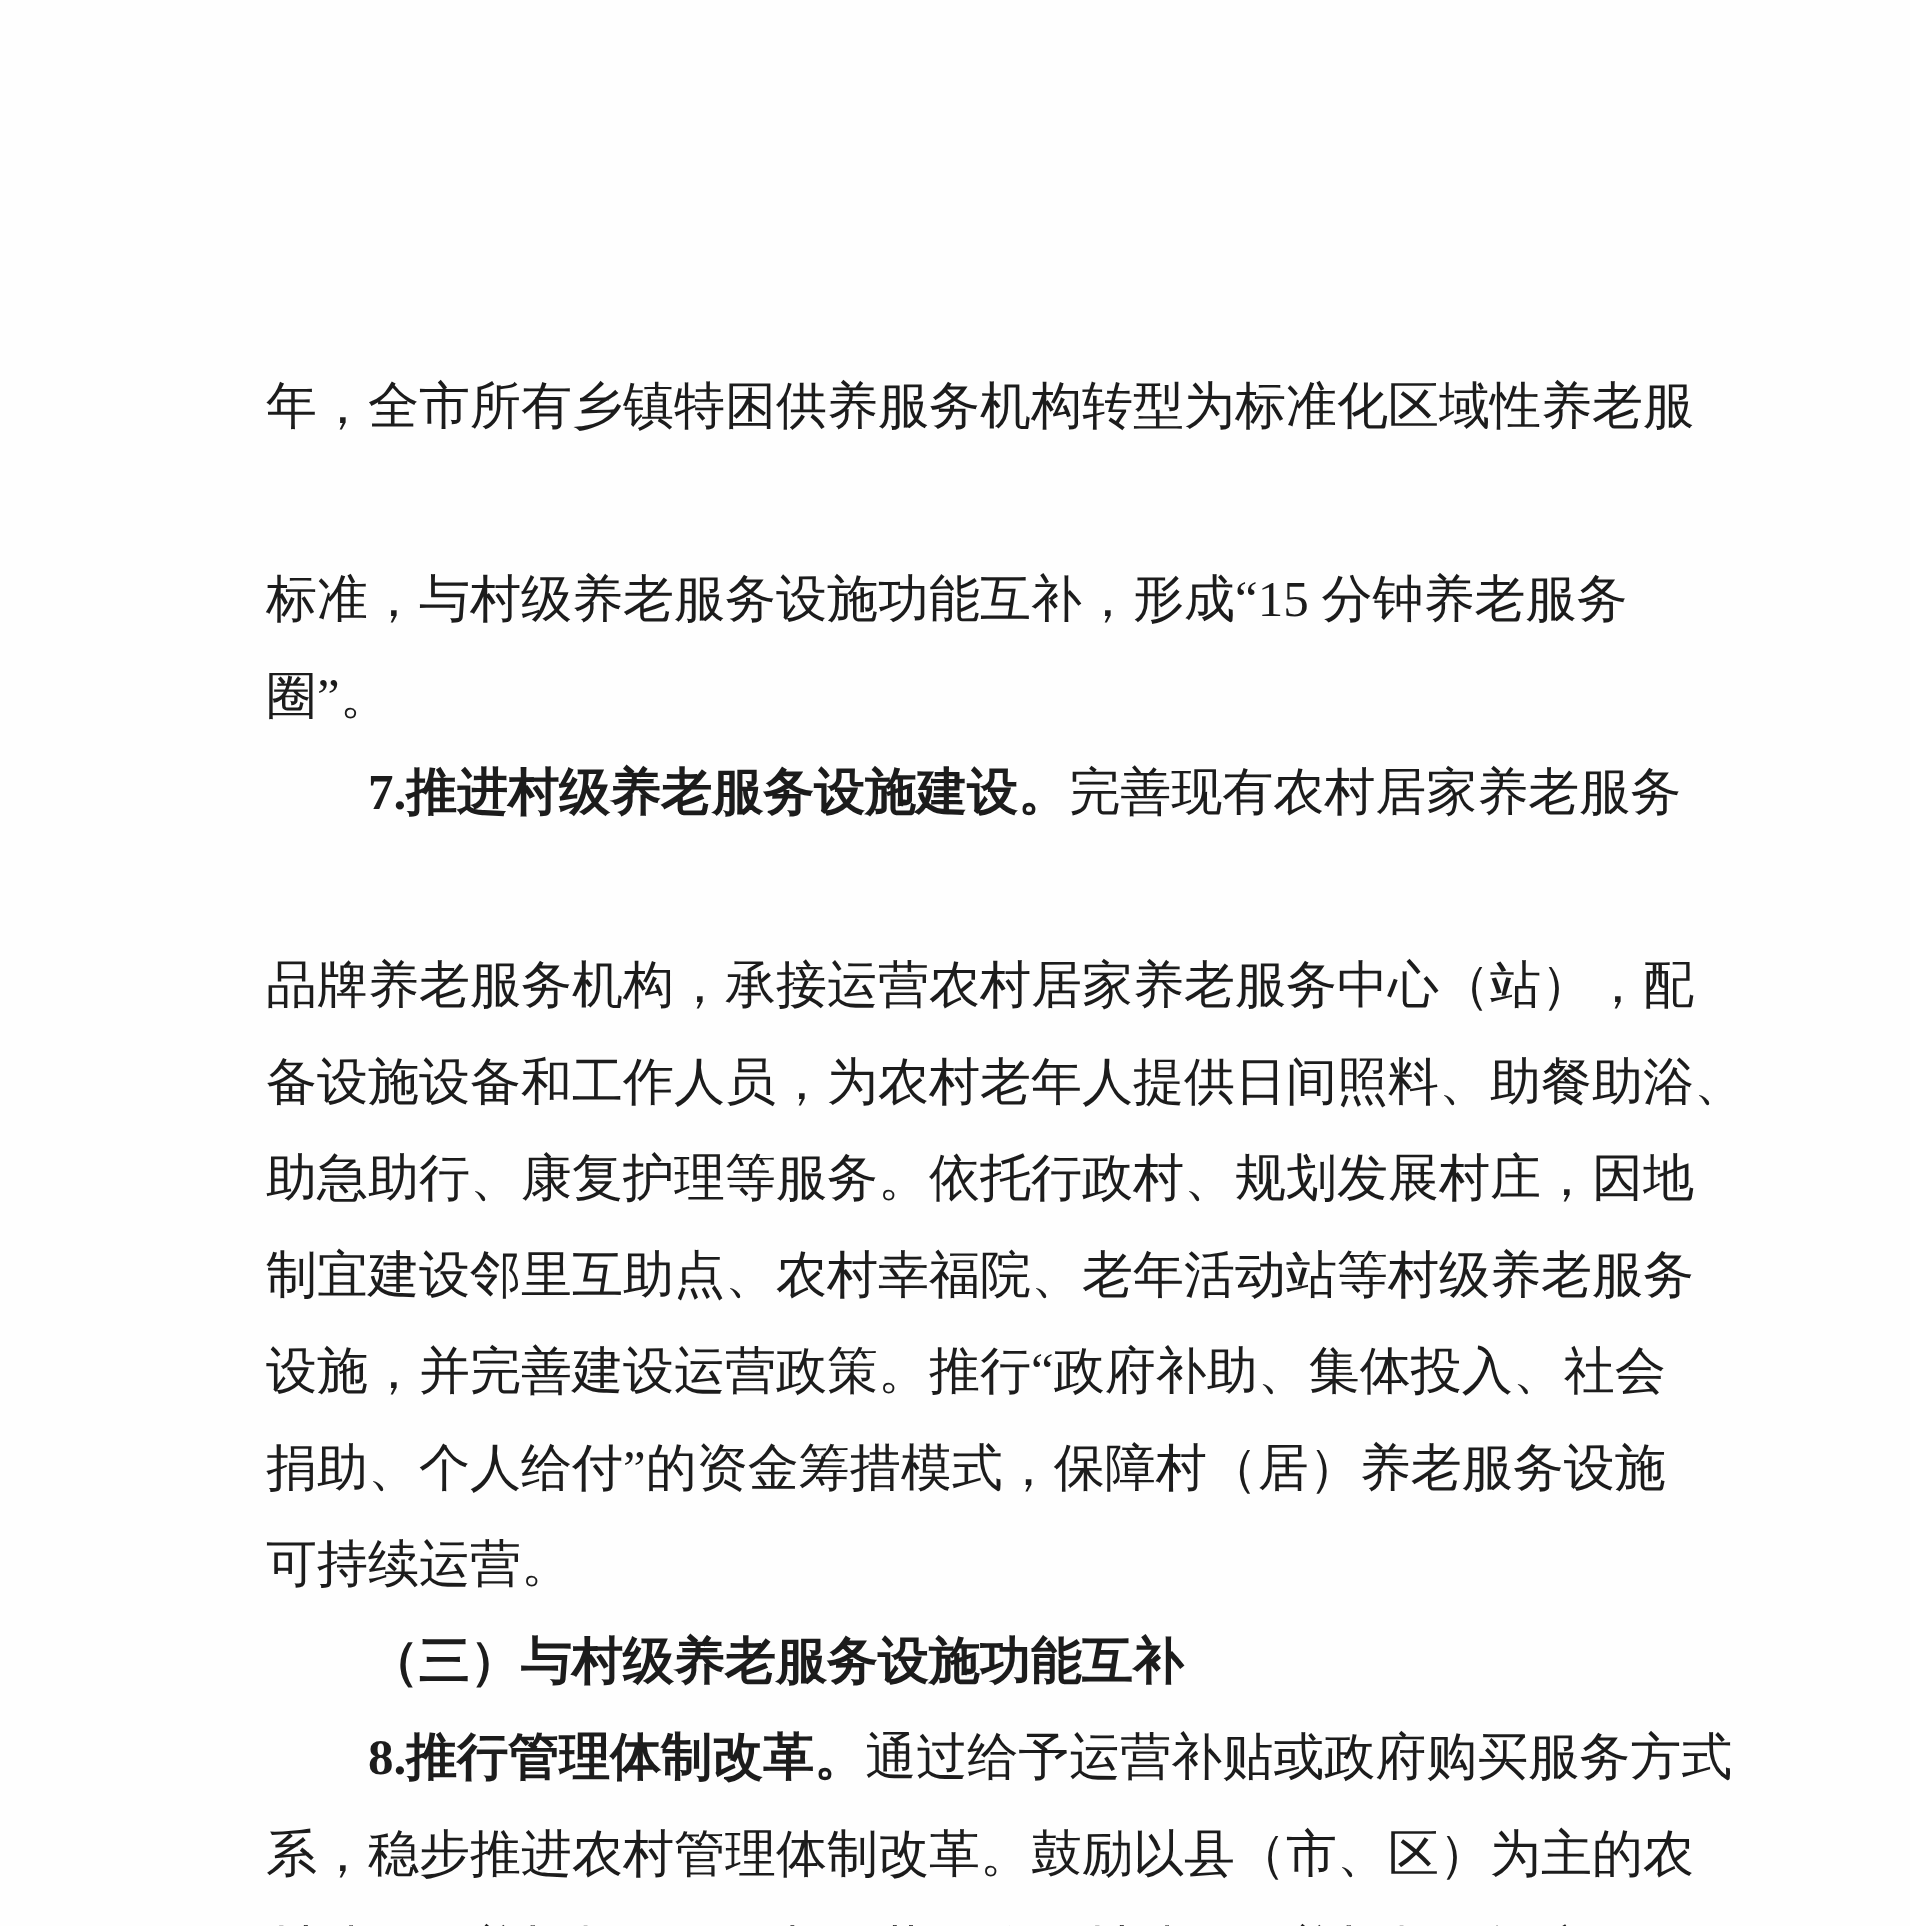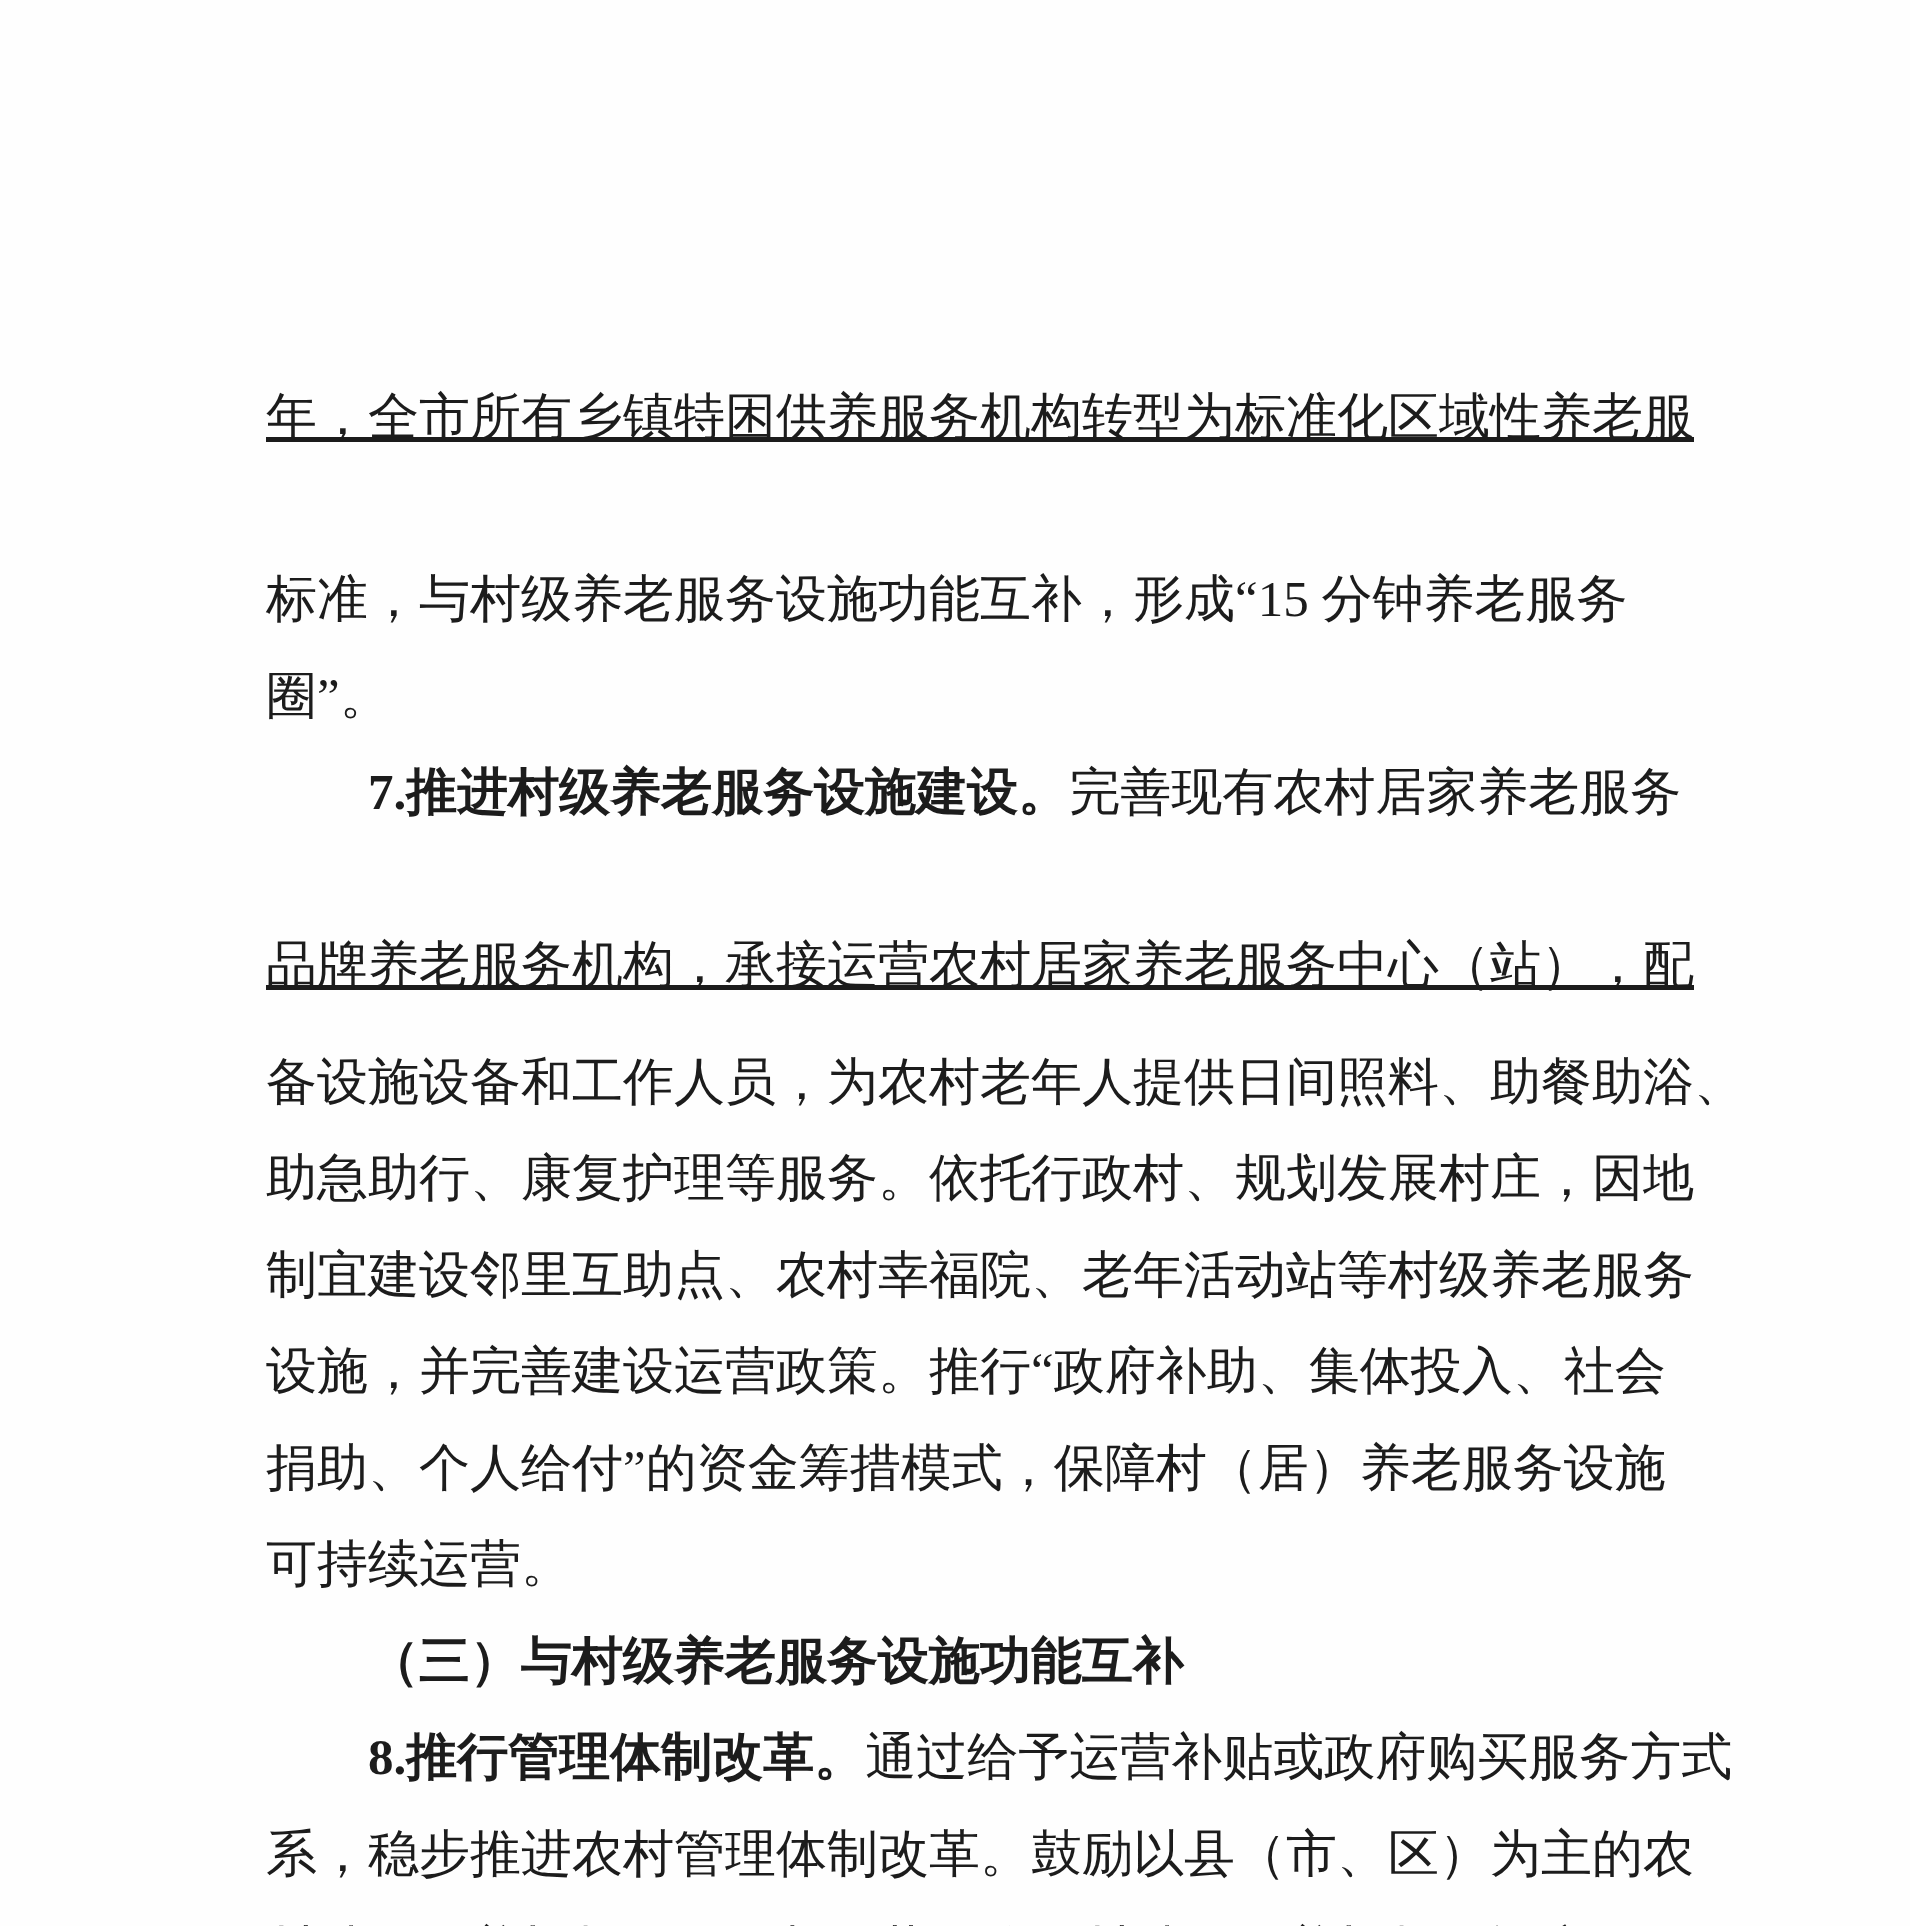--- a/index.html
+++ b/index.html
@@ -23,25 +23,25 @@
     white-space:nowrap;
   }
   .line.indent{left:368px;}
   .seg-bold{font-weight:700;}
 </style>
 </head>
 <body>
 
 <div class="page">
   <div class="text-block">
-      <div class="line" style="top: 392px; text-decoration: underline;"><span>年，全市所有乡镇特困供养服务机构转型为标准化区域性养老服</span></div>
+      <div class="line" style="top: 381px;"><span>年，全市所有乡镇特困供养服务机构转型为标准化区域性养老服</span></div>
       <div class="line" style="top: 574px;"><span>标准，与村级养老服务设施功能互补，形成“15 分钟养老服务</span></div>
       <div class="line" style="top: 671px;"><span>圈”。</span></div>
       <div class="line indent" style="top: 767px;"><span class="seg-bold">7.推进村级养老服务设施建设。</span><span>完善现有农村居家养老服务</span></div>
-      <div class="line" style="top: 940px; text-decoration: underline;"><span>品牌养老服务机构，承接运营农村居家养老服务中心（站），配</span></div>
+      <div class="line" style="top: 960px;"><span>品牌养老服务机构，承接运营农村居家养老服务中心（站），配</span></div>
       <div class="line" style="top: 1057px;"><span>备设施设备和工作人员，为农村老年人提供日间照料、助餐助浴、</span></div>
       <div class="line" style="top: 1153px;"><span>助急助行、康复护理等服务。依托行政村、规划发展村庄，因地</span></div>
       <div class="line" style="top: 1250px;"><span>制宜建设邻里互助点、农村幸福院、老年活动站等村级养老服务</span></div>
       <div class="line" style="top: 1346px;"><span>设施，并完善建设运营政策。推行“政府补助、集体投入、社会</span></div>
       <div class="line" style="top: 1443px;"><span>捐助、个人给付”的资金筹措模式，保障村（居）养老服务设施</span></div>
       <div class="line" style="top: 1539px;"><span>可持续运营。</span></div>
       <div class="line indent" style="top: 1636px;"><span class="seg-bold">（三）与村级养老服务设施功能互补</span></div>
       <div class="line indent" style="top: 1732px;"><span class="seg-bold">8.推行管理体制改革。</span><span>通过给予运营补贴或政府购买服务方式</span></div>
       <div class="line" style="top: 1829px;"><span>系，稳步推进农村管理体制改革。鼓励以县（市、区）为主的农</span></div>
       <div class="line" style="top: 1925px;"><span>村特困供养机构管理体制改革，将农村特困供养机构的资产管理</span></div>

